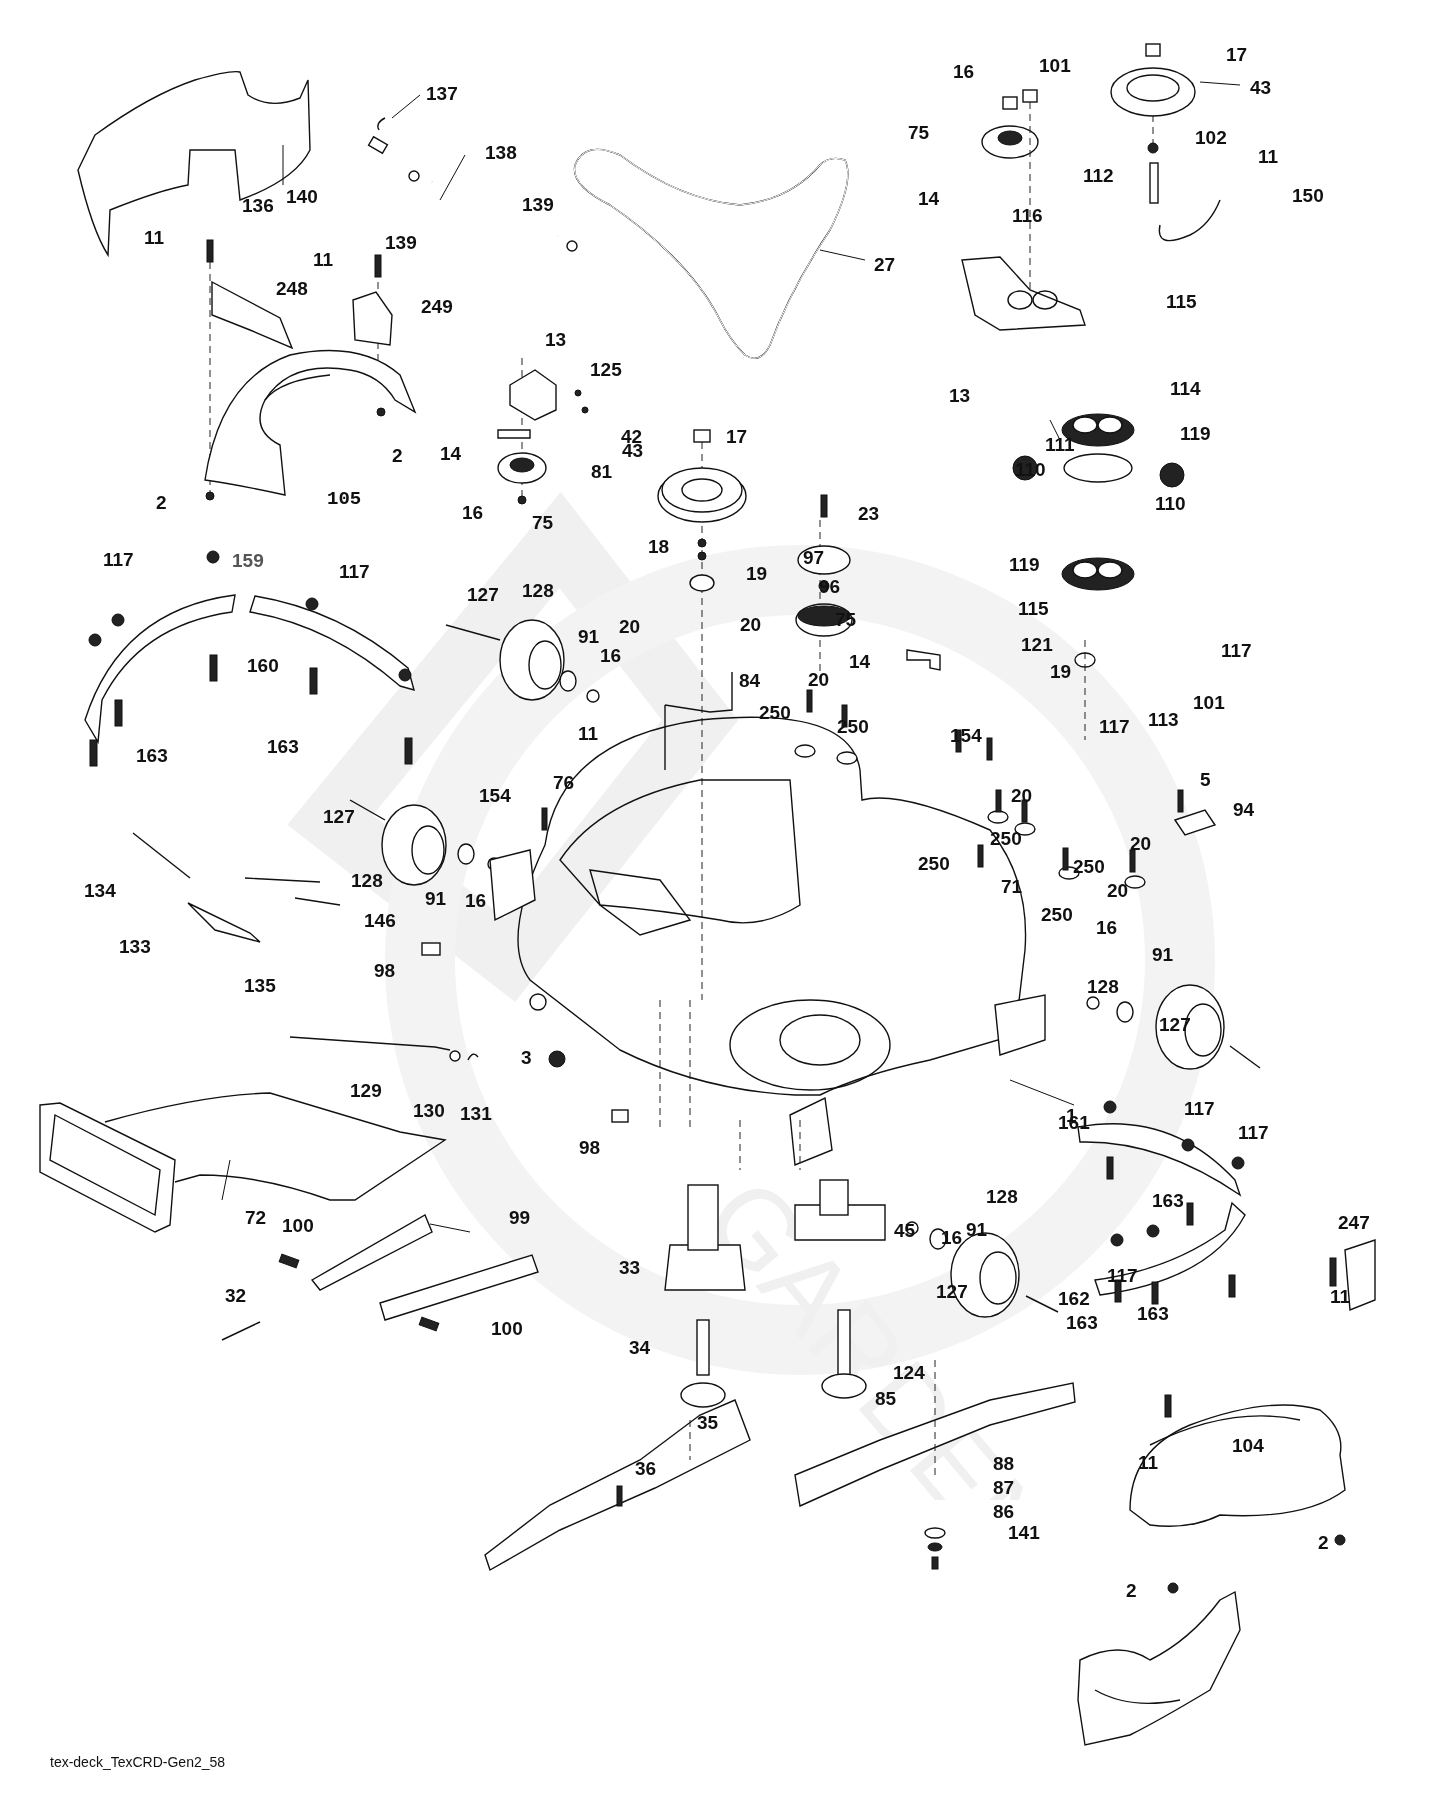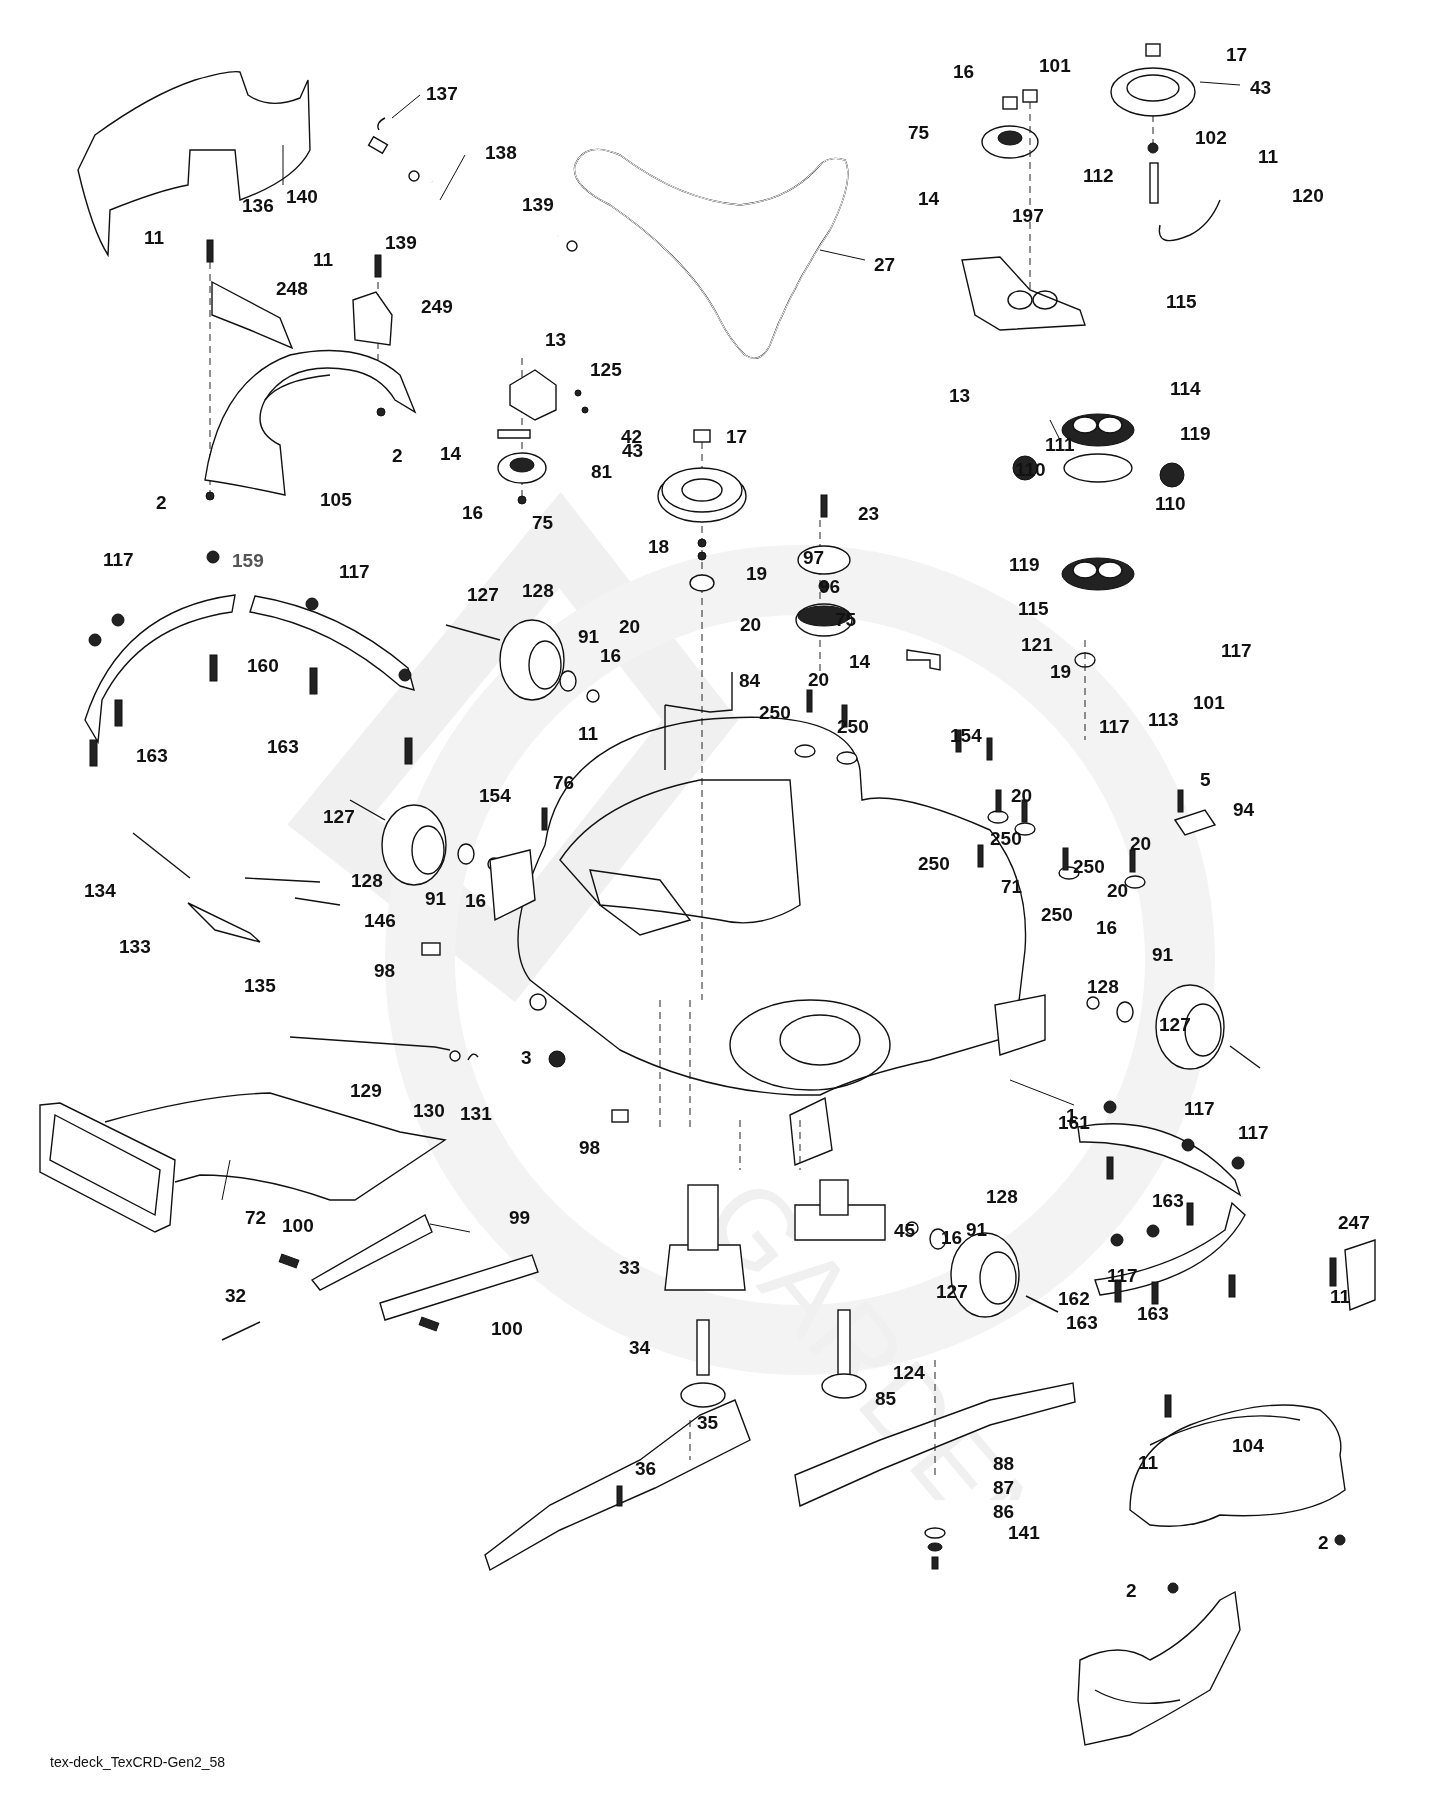--- a/index.html
+++ b/index.html
@@ -376,40 +376,40 @@
     <div class="lbl" style="left: 803px; top: 548px;">97</div>
     <div class="lbl" style="left: 374px; top: 961px;">98</div>
     <div class="lbl" style="left: 579px; top: 1138px;">98</div>
     <div class="lbl" style="left: 509px; top: 1208px;">99</div>
     <div class="lbl" style="left: 282px; top: 1216px;">100</div>
     <div class="lbl" style="left: 491px; top: 1319px;">100</div>
     <div class="lbl" style="left: 1039px; top: 56px;">101</div>
     <div class="lbl" style="left: 1193px; top: 693px;">101</div>
     <div class="lbl" style="left: 1195px; top: 128px;">102</div>
     <div class="lbl" style="left: 1232px; top: 1436px;">104</div>
-    <div class="lbl" style="left: 320px; top: 490px;">105</div>
+    <div class="lbl" style="left: 327px; top: 490px; font-family: Liberation Mono, monospace;">105</div>
     <div class="lbl" style="left: 1015px; top: 460px;">110</div>
     <div class="lbl" style="left: 1155px; top: 494px;">110</div>
     <div class="lbl" style="left: 1045px; top: 435px;">111</div>
     <div class="lbl" style="left: 1083px; top: 166px;">112</div>
     <div class="lbl" style="left: 1148px; top: 710px;">113</div>
     <div class="lbl" style="left: 1170px; top: 379px;">114</div>
     <div class="lbl" style="left: 1166px; top: 292px;">115</div>
     <div class="lbl" style="left: 1018px; top: 599px;">115</div>
-    <div class="lbl" style="left: 1012px; top: 206px;">197</div>
+    <div class="lbl" style="left: 1012px; top: 206px;">116</div>
     <div class="lbl" style="left: 103px; top: 550px;">117</div>
     <div class="lbl" style="left: 339px; top: 562px;">117</div>
     <div class="lbl" style="left: 1221px; top: 641px;">117</div>
     <div class="lbl" style="left: 1099px; top: 717px;">117</div>
     <div class="lbl" style="left: 1184px; top: 1099px;">117</div>
     <div class="lbl" style="left: 1238px; top: 1123px;">117</div>
     <div class="lbl" style="left: 1107px; top: 1266px;">117</div>
     <div class="lbl" style="left: 1180px; top: 424px;">119</div>
     <div class="lbl" style="left: 1009px; top: 555px;">119</div>
-    <div class="lbl" style="left: 1292px; top: 186px;">120</div>
+    <div class="lbl" style="left: 1292px; top: 186px;">150</div>
     <div class="lbl" style="left: 1021px; top: 635px;">121</div>
     <div class="lbl" style="left: 893px; top: 1363px;">124</div>
     <div class="lbl" style="left: 590px; top: 360px;">125</div>
     <div class="lbl" style="left: 467px; top: 585px;">127</div>
     <div class="lbl" style="left: 323px; top: 807px;">127</div>
     <div class="lbl" style="left: 1159px; top: 1015px;">127</div>
     <div class="lbl" style="left: 936px; top: 1282px;">127</div>
     <div class="lbl" style="left: 522px; top: 581px;">128</div>
     <div class="lbl" style="left: 351px; top: 871px;">128</div>
     <div class="lbl" style="left: 1087px; top: 977px;">128</div>

